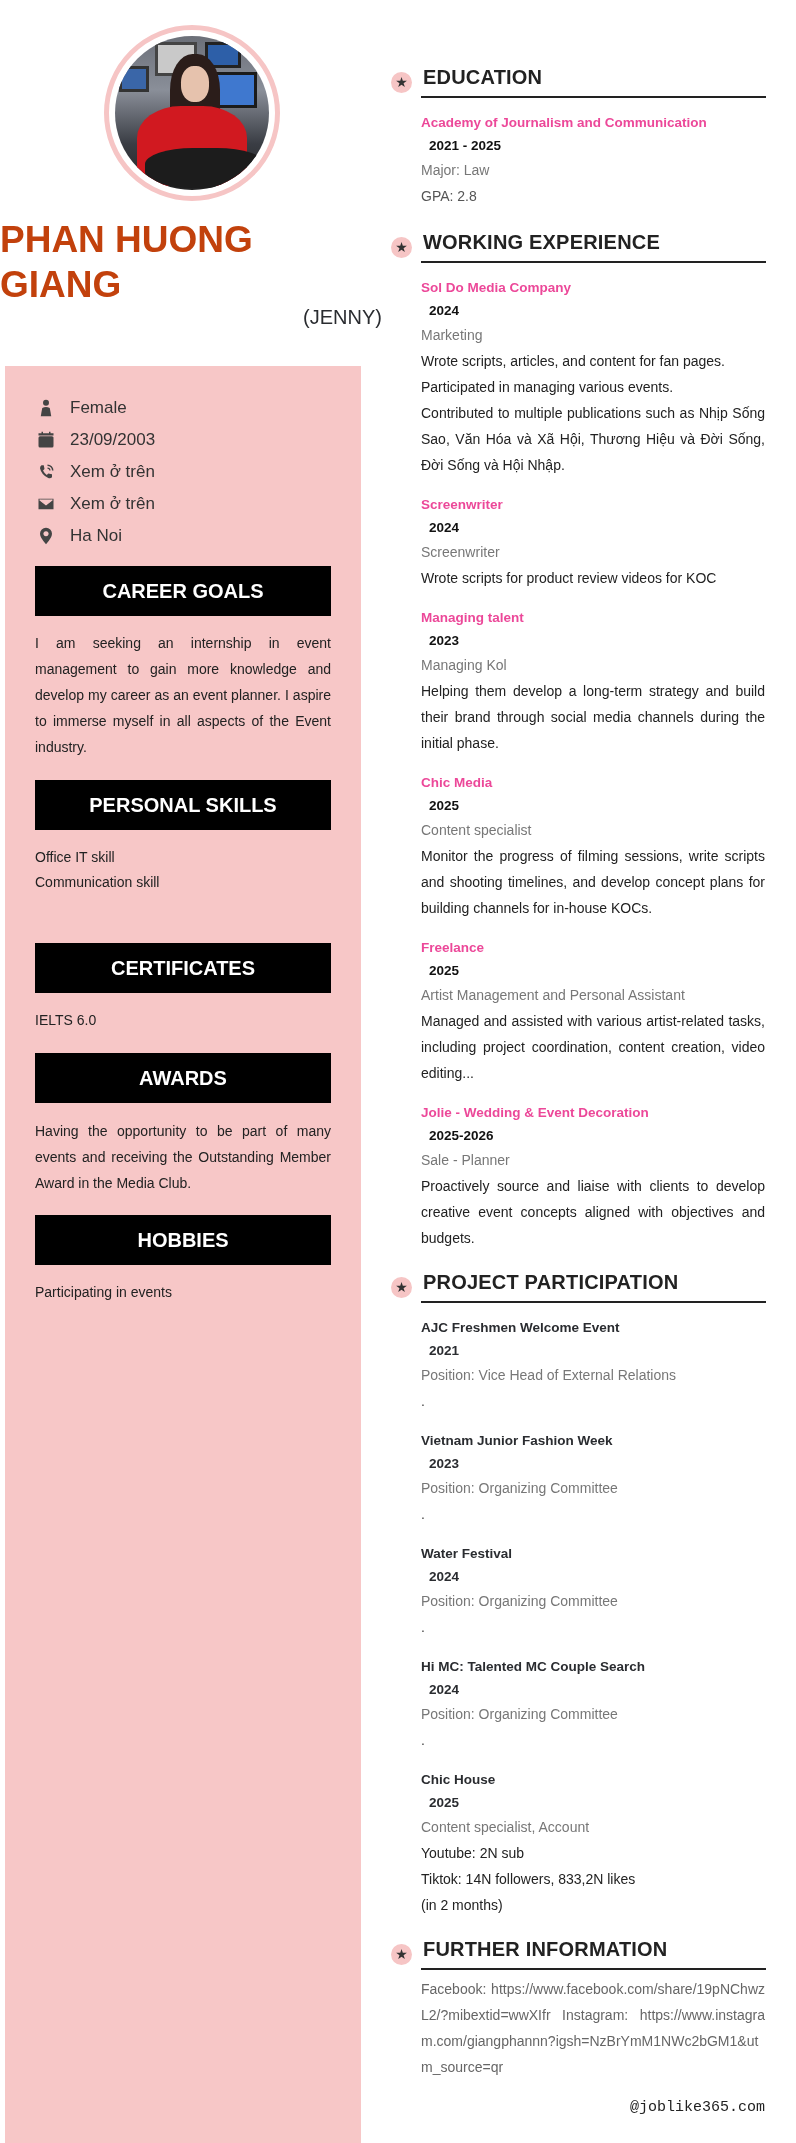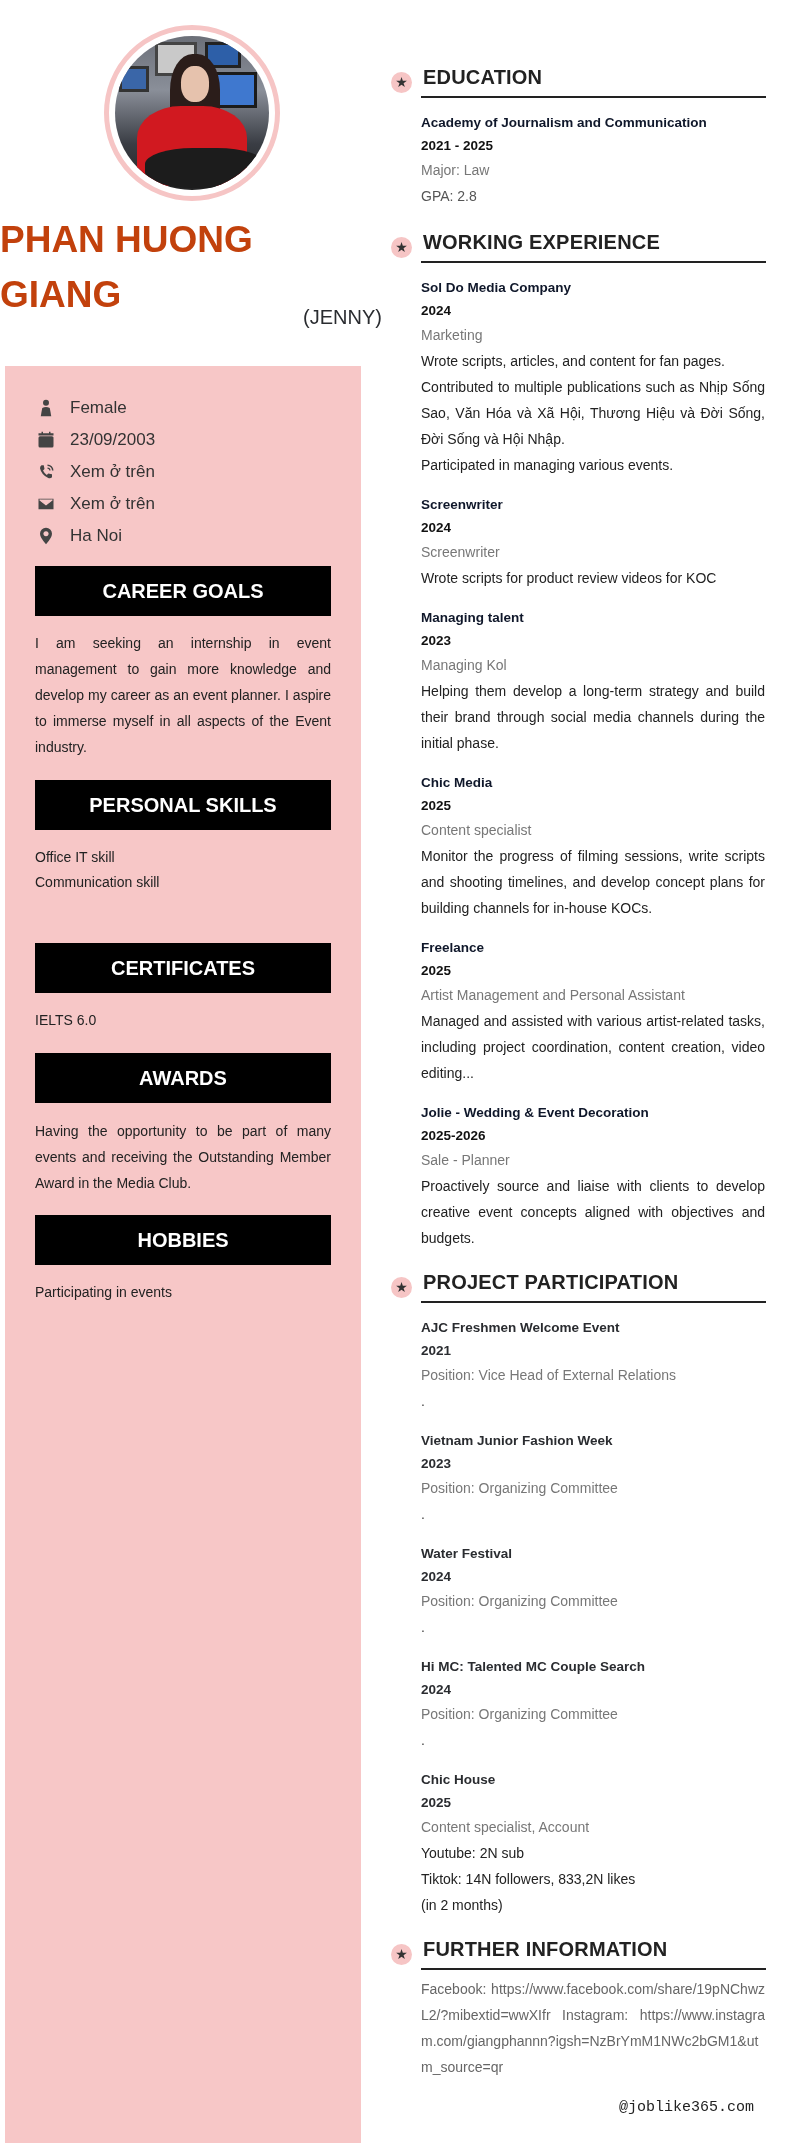--- a/index.html
+++ b/index.html
@@ -15,21 +15,21 @@
   .avatar .tv2 { position: absolute; left: 100px; top: 36px; width: 42px; height: 36px; background:#3f78cf; border:3px solid #1b1b1b; }
   .avatar .tv3 { position: absolute; left: 4px; top: 30px; width: 30px; height: 26px; background:#3a66a8; border:3px solid #333; }
   .avatar .tv4 { position: absolute; left: 40px; top: 6px; width: 42px; height: 34px; background:#c9c9c9; border:3px solid #444; }
   .avatar .hair { position: absolute; left: 55px; top: 18px; width: 50px; height: 80px; border-radius: 45% 45% 30% 30%; background:#2b1d1a; }
   .avatar .face { position: absolute; left: 66px; top: 30px; width: 28px; height: 36px; border-radius: 45%; background:#e6c2ad; }
   .avatar .body { position: absolute; left: 22px; top: 70px; width: 110px; height: 80px; border-radius: 40% 40% 10% 10%; background:#d11920; }
   .avatar .legs { position: absolute; left: 30px; top: 112px; width: 120px; height: 40px; border-radius: 40%; background:#1c1c1c; }
 
   .name { position: absolute; left: 0; width: 382px; font-weight: bold; font-size: 37px; color: #c2410c; line-height: 46px; }
   .name.l1 { top: 217px; }
-  .name.l2 { top: 272px; }
+  .name.l2 { top: 262px; }
   .nickname { position: absolute; top: 306px; left: 0; width: 382px; text-align: right; font-size: 20px; color: #2a2c30; }
 
   .pink-panel { position: absolute; left: 5px; top: 366px; width: 356px; height: 1777px; background: #f7c7c7; }
 
   .contact { position: absolute; left: 35px; width: 300px; height: 24px; display: flex; align-items: center; font-size: 17px; color: #333; }
   .contact .ic { width: 22px; height: 22px; display: inline-flex; align-items: center; justify-content: center; margin-right: 13px; }
   .contact .ic svg { width: 18px; height: 18px; fill: #444; }
 
   .sec-bar { position: absolute; left: 35px; width: 296px; height: 50px; background: #000; color: #fff;
     font-weight: bold; font-size: 20px; text-align: center; line-height: 50px; }
@@ -37,28 +37,28 @@
   .left-list { position: absolute; left: 35px; width: 296px; font-size: 14px; color: #222; line-height: 24.5px; }
 
   
   .r-head { position: absolute; left: 390px; width: 376px; height: 40px; }
   .r-head .star { position: absolute; left: 1px; top: 12px; width: 21px; height: 21px; border-radius: 50%; background: #f6c5c5;
     color: #333; font-size: 14px; line-height: 21px; text-align: center; }
   .r-head .title { position: absolute; left: 33px; top: 6px; font-weight: bold; font-size: 20px; color: #222; letter-spacing: 0.2px; white-space: nowrap; }
   .r-head .rule { position: absolute; left: 31px; top: 36px; width: 345px; height: 2px; background: #222; }
 
   .entry { position: absolute; left: 421px; width: 344px; font-size: 14px; line-height: 26px; color: #222; }
-  .entry .t { font-weight: bold; color: #0f172a; line-height: 23px; font-size: 13.5px; }
-  .entry .y { font-weight: bold; color: #111; line-height: 23px; font-size: 13.5px; }
+  .entry .t { font-weight: bold; color: #ec4899; line-height: 23px; font-size: 13.5px; }
+  .entry .y { font-weight: bold; color: #111; line-height: 23px; font-size: 13.5px; margin-left: 8px; }
   .entry .sub { color: #777; line-height: 26px; font-size: 14px; }
   .entry .d { text-align: justify; color: #222; line-height: 26px; }
   .entry .dot { color: #444; line-height: 26px; height: 30px; }
   .entry.proj .t, .entry.proj .y { color: #2a2c30; }
   .further { position: absolute; left: 421px; top: 1976px; width: 344px; font-size: 14px; color: #666; line-height: 26px; text-align: justify; }
-  .watermark { position: absolute; right: 42px; top: 2099px; font-family: "Liberation Mono", "DejaVu Sans Mono", monospace; font-size: 15px; color: #222; }
+  .watermark { position: absolute; right: 31px; top: 2099px; font-family: "Liberation Mono", "DejaVu Sans Mono", monospace; font-size: 15px; color: #222; }
 </style>
 </head>
 <body>
 
 <div class="avatar-wrap">
   <div class="avatar">
     <div class="tv4"></div>
       <div class="tv1"></div>
       <div class="tv2"></div>
       <div class="tv3"></div>
@@ -160,22 +160,22 @@
   <span class="star">★</span>
   <span class="title">WORKING EXPERIENCE</span>
   <span class="rule"></span>
 </div>
 
 <div class="entry" style="top:276px">
   <div class="t">Sol Do Media Company</div>
   <div class="y">2024</div>
   <div class="sub">Marketing</div>
   <div class="d">Wrote scripts, articles, and content for fan pages.</div>
+  <div class="d">Participated in managing various events.</div>
   <div class="d">Contributed to multiple publications such as Nhịp Sống Sao, Văn Hóa và Xã Hội, Thương Hiệu và Đời Sống, Đời Sống và Hội Nhập.</div>
-  <div class="d">Participated in managing various events.</div>
 </div>
 
 <div class="entry" style="top:493px">
   <div class="t">Screenwriter</div>
   <div class="y">2024</div>
   <div class="sub">Screenwriter</div>
   <div class="d">Wrote scripts for product review videos for KOC</div>
 </div>
 
 <div class="entry" style="top:606px">

